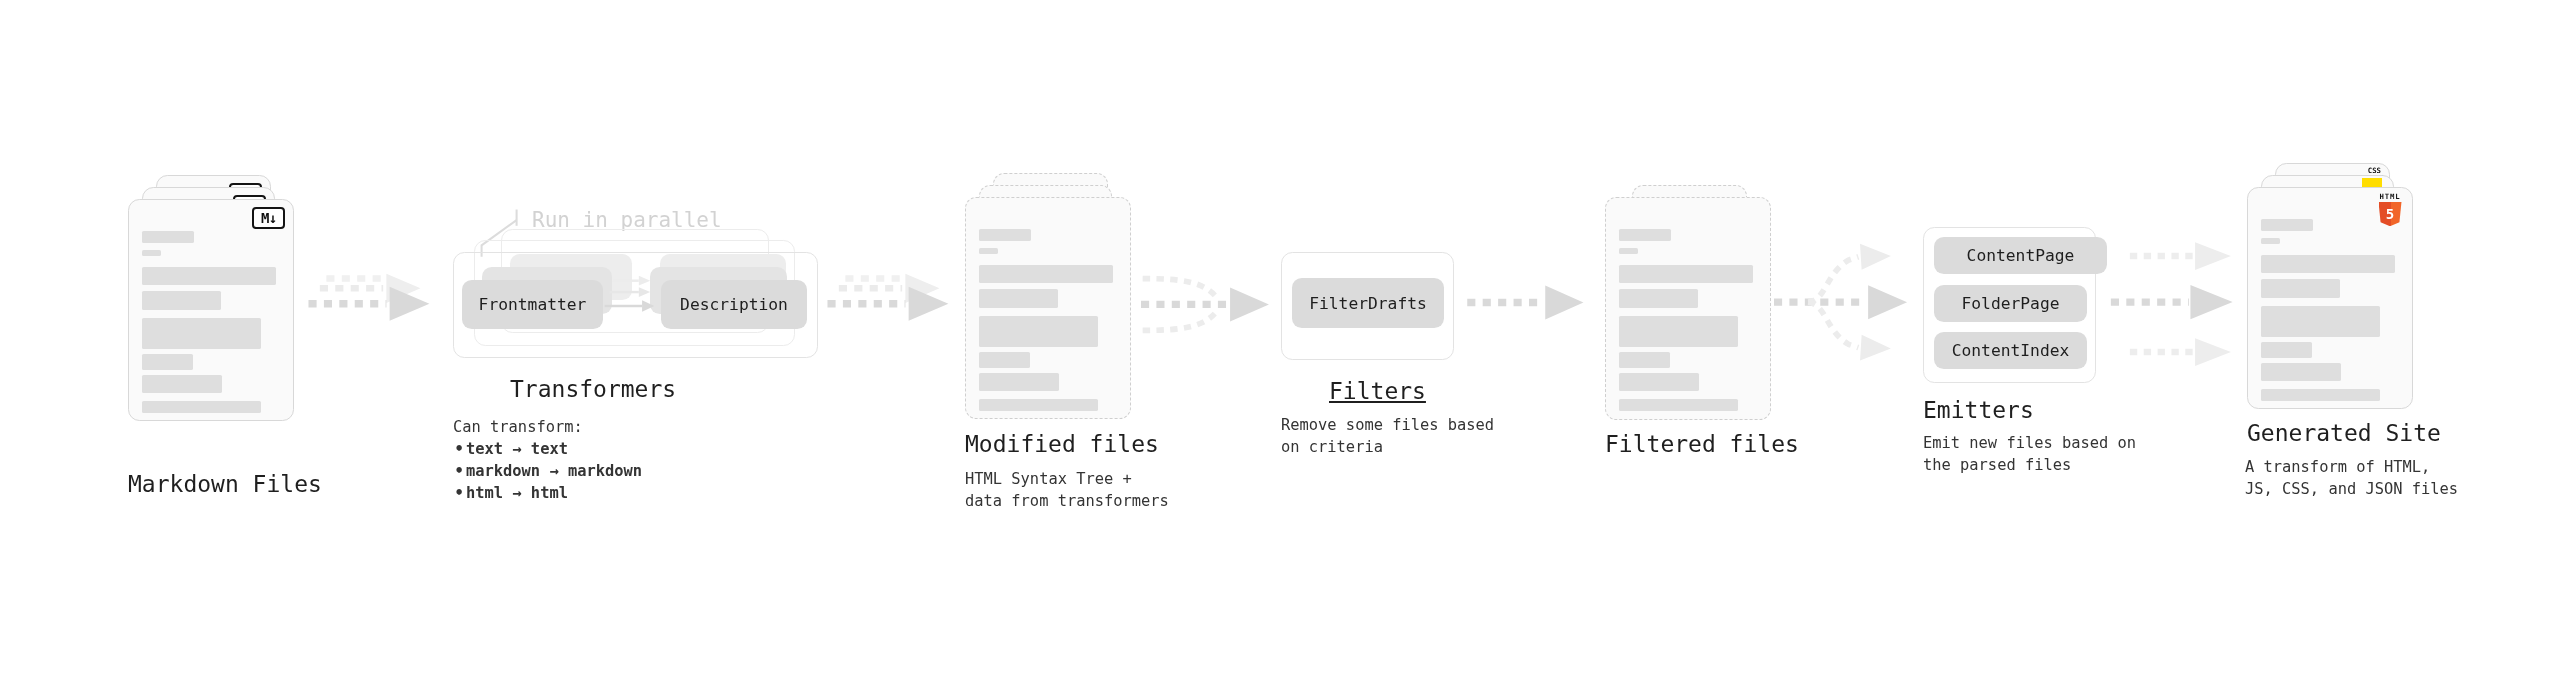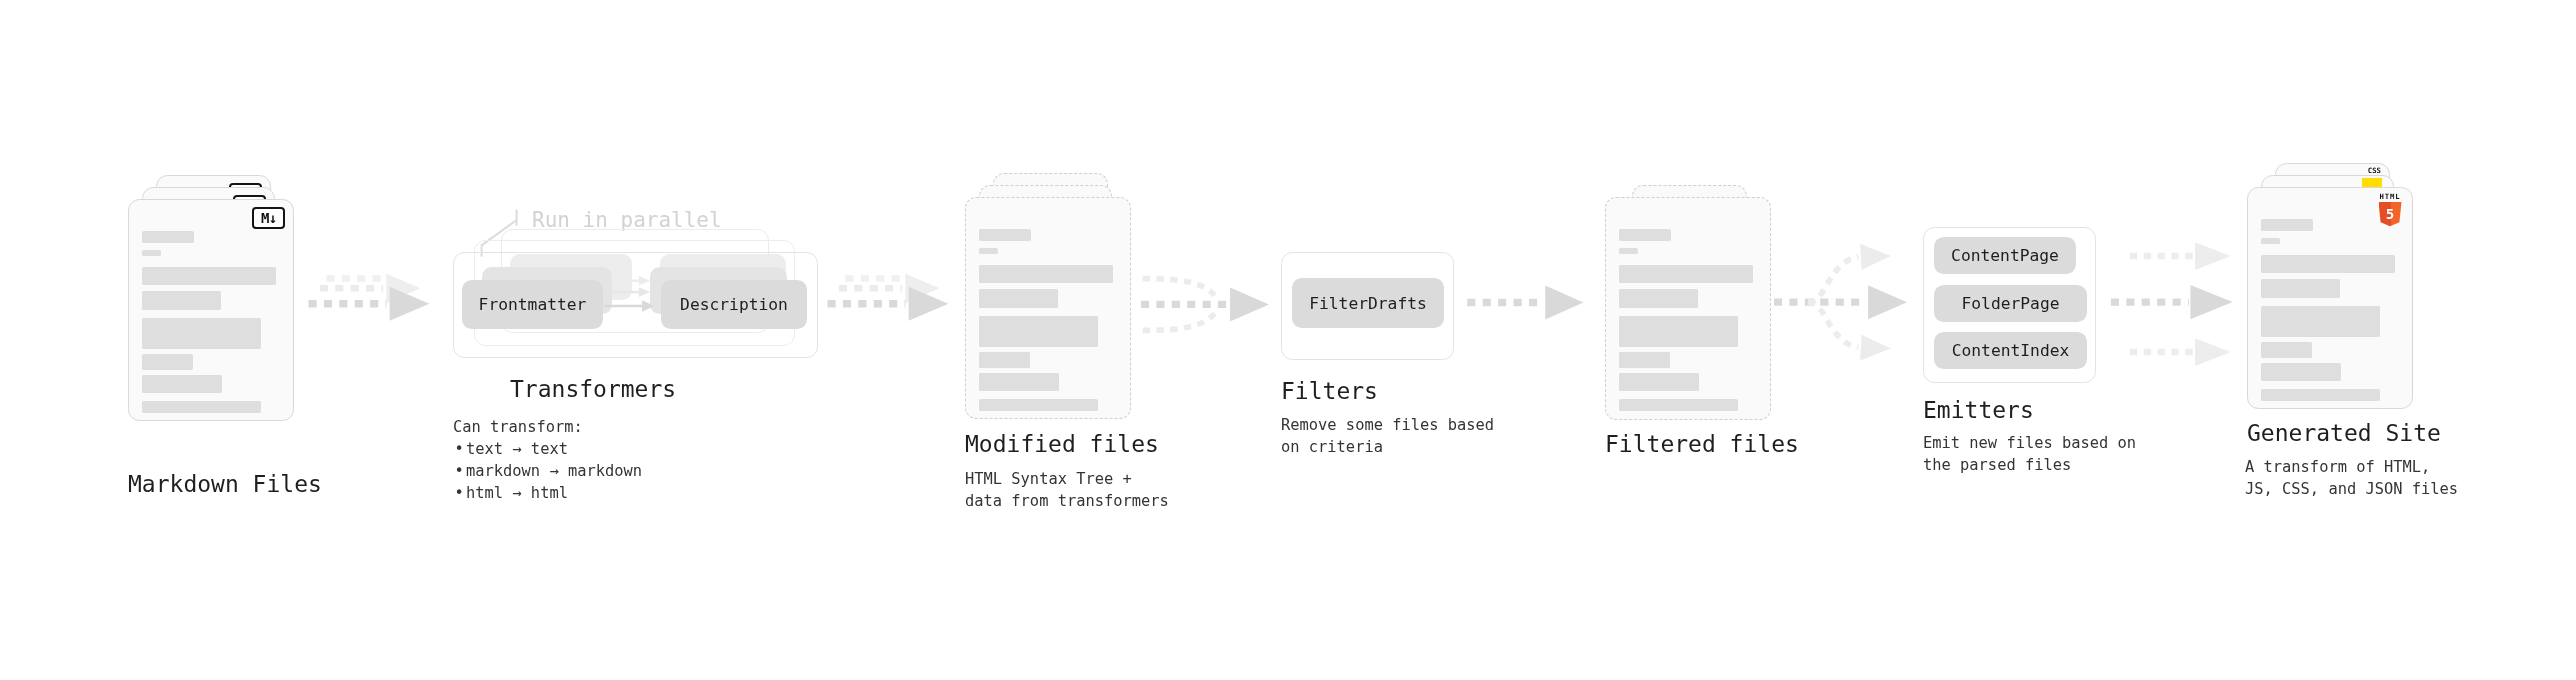--- a/index.html
+++ b/index.html
@@ -10,21 +10,21 @@
   .doc.sm{width:133px;}
   .doc.xs{width:115px;}
   .doc.dashed{border-style:dashed;border-color:#cfcfcf;}
   .bars{position:absolute;left:13px;right:13px;top:31px;}
   .bar{background:#dedede;border-radius:1.6px;}
   .md-icon{position:absolute;top:6.5px;right:8.1px;width:32.5px;height:22px;border:2.4px solid #141414;
            border-radius:4.1px;background:#ffffff;display:flex;align-items:center;justify-content:center;
            font-weight:bold;font-size:14px;color:#111;letter-spacing:-0.8px;box-sizing:border-box;}
   .node-label{position:absolute;font-size:23px;color:#1f1f1f;white-space:nowrap;}
   .node-desc{position:absolute;font-size:15.4px;line-height:22px;color:#343434;white-space:nowrap;}
-  .bullet{padding-left:13px;position:relative;}
+  .bullet{padding-left:13px;position:relative;font-weight:bold;}
   .bullet::before{content:"•";position:absolute;left:1.6px;}
   .box{position:absolute;border:1.6px solid #e3e3e3;border-radius:11.4px;box-sizing:border-box;}
   .box.ghostbox{border-color:#ececec;}
   .pill{position:absolute;background:#dbdbdb;border-radius:9.8px;display:flex;align-items:center;
         justify-content:center;font-size:16.3px;color:#1e1e1e;white-space:nowrap;}
   .ghost{position:absolute;border-radius:9.8px;}
   .ghost.mid{background:#e4e4e4;}
   .ghost.back{background:#ededed;}
   .svgabs{position:absolute;}
   .callout-text{position:absolute;font-size:21px;color:#d2d2d2;white-space:nowrap;}
@@ -139,21 +139,21 @@
 
   <svg class="svgabs" style="left:1136px;top:264px;" width="142" height="85" viewBox="0 0 175 105">
     <path d="M 8,18 C 58,18 84,22 100,42" stroke="#ececec" stroke-width="7" stroke-dasharray="9 8" fill="none"></path>
     <path d="M 8,82 C 58,82 84,78 100,58" stroke="#ececec" stroke-width="7" stroke-dasharray="9 8" fill="none"></path>
     <line x1="6" y1="50" x2="112" y2="50" stroke="#d9d9d9" stroke-width="9" stroke-dasharray="10 9"></line>
     <polygon points="116,29 164,50 116,71" fill="#d9d9d9"></polygon>
   </svg>
 
   <div class="box" style="left:1281px;top:252px;width:173px;height:108px;"></div>
   <div class="pill" style="left:1292px;top:278px;width:152px;height:50px;">FilterDrafts</div>
-  <div class="node-label" style="left:1281px;top:378px;">Filters</div>
+  <div class="node-label" style="left:1329px;top:378px;text-decoration:underline;">Filters</div>
   <div class="node-desc" style="left:1281px;top:414px;">
     <div>Remove some files based</div>
     <div>on criteria</div>
   </div>
 
   <svg class="svgabs" style="left:1464px;top:282px;" width="130" height="41" viewBox="0 0 160 50">
     <line x1="4" y1="25" x2="98" y2="25" stroke="#d9d9d9" stroke-width="9" stroke-dasharray="10 9"></line>
     <polygon points="100,4 147,25 100,46" fill="#d9d9d9"></polygon>
   </svg>
 
@@ -175,21 +175,21 @@
   <svg class="svgabs" style="left:1774px;top:234px;" width="142" height="138" viewBox="0 0 175 170">
     <line x1="0" y1="84" x2="112" y2="84" stroke="#d9d9d9" stroke-width="9" stroke-dasharray="10 9"></line>
     <polygon points="116,63 164,84 116,105" fill="#d9d9d9"></polygon>
     <path d="M 42,84 C 64,82 64,48 92,32 L 104,28" stroke="#ececec" stroke-width="7" stroke-dasharray="9 8" fill="none"></path>
     <polygon points="106,12 144,27 108,44" fill="#ececec"></polygon>
     <path d="M 42,84 C 64,86 64,120 92,136 L 104,140" stroke="#ececec" stroke-width="7" stroke-dasharray="9 8" fill="none"></path>
     <polygon points="108,124 144,141 106,156" fill="#ececec"></polygon>
   </svg>
 
   <div class="box" style="left:1923px;top:227px;width:173px;height:156px;"></div>
-  <div class="pill" style="left:1934px;top:237px;width:142px;height:37px;">ContentPage</div>
+  <div class="pill" style="left:1934px;top:237px;width:173px;height:37px;">ContentPage</div>
   <div class="pill" style="left:1934px;top:285px;width:153px;height:37px;">FolderPage</div>
   <div class="pill" style="left:1934px;top:332px;width:153px;height:37px;">ContentIndex</div>
   <div class="node-label" style="left:1923px;top:397px;">Emitters</div>
   <div class="node-desc" style="left:1923px;top:432px;">
     <div>Emit new files based on</div>
     <div>the parsed files</div>
   </div>
 
   <svg class="svgabs" style="left:2125px;top:238px;" width="110" height="37" viewBox="0 0 135 45">
     <line x1="6" y1="22" x2="84" y2="22" stroke="#ededed" stroke-width="8" stroke-dasharray="9 8"></line>

